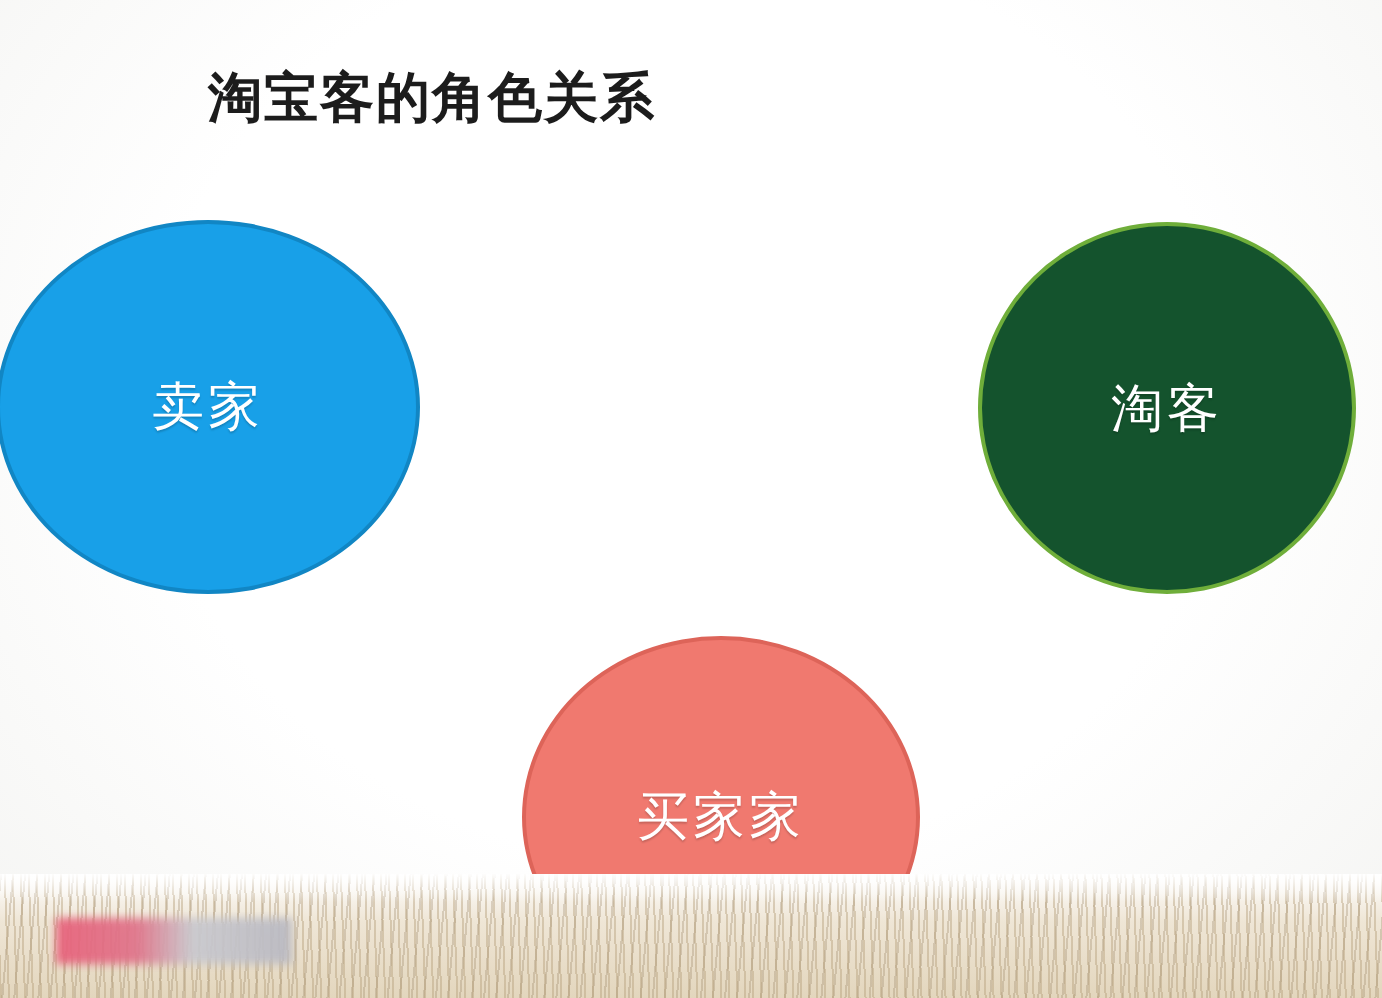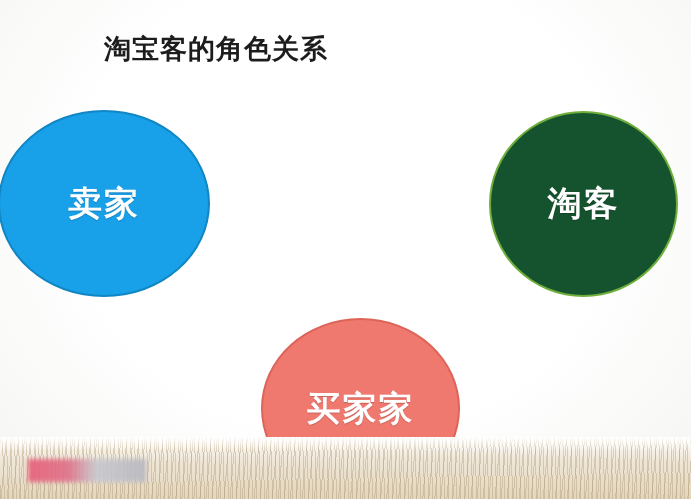--- a/index.html
+++ b/index.html
@@ -42,22 +42,22 @@
   .node {
     position: absolute;
     border-radius: 50%;
     display: flex;
     align-items: center;
     justify-content: center;
     box-sizing: border-box;
   }
   .node-label {
     color: #ffffff;
-    font-weight: bold;
-    font-size: 34px;
+    font-weight: normal;
+    font-size: 26px;
     letter-spacing: 2px;
     text-shadow: 0 1px 1px rgba(0,0,0,0.18);
     white-space: nowrap;
   }
   
   #node-seller {
     left: -2px;
     top: 110px;
     width: 212px;
     height: 187px;

